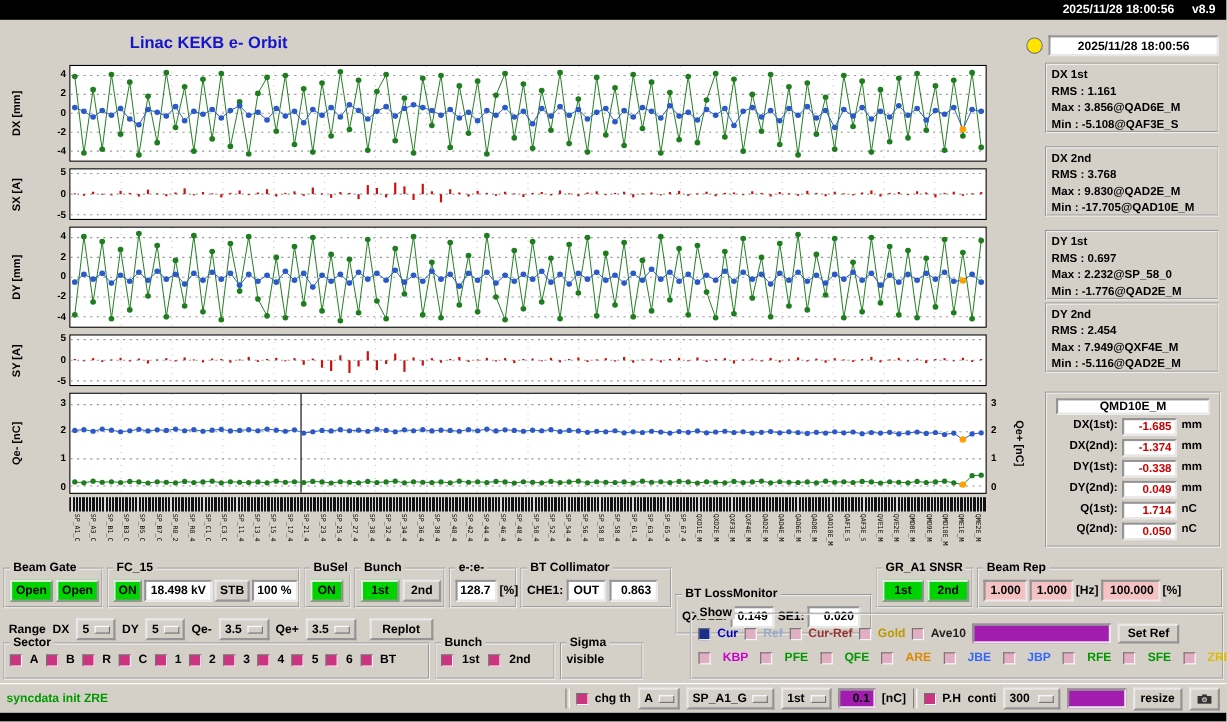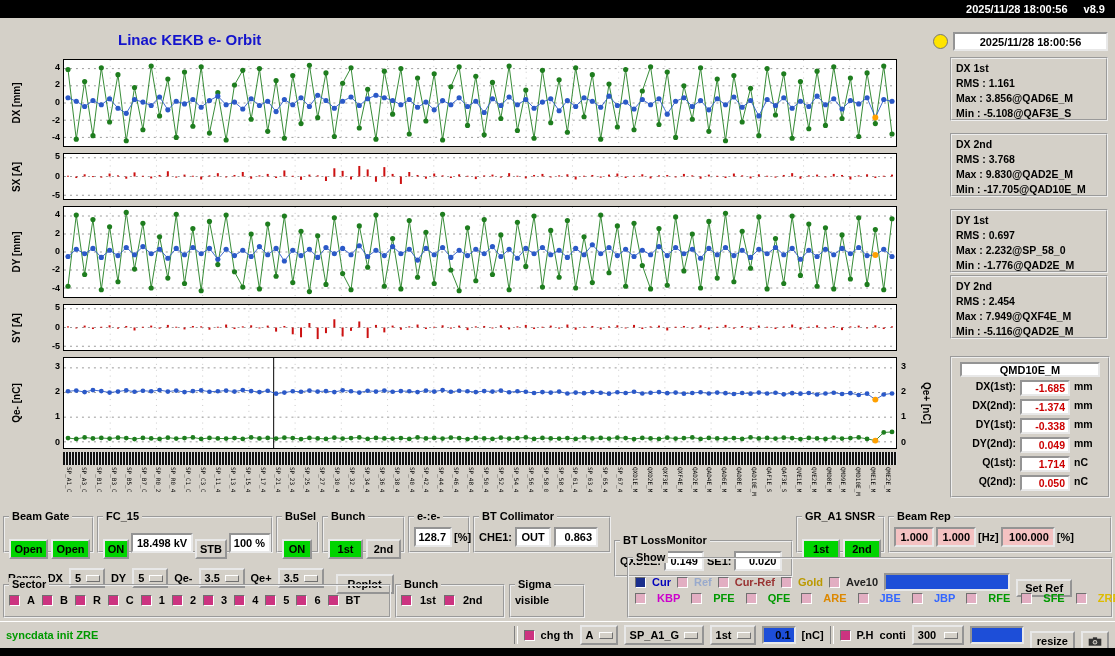--- a/index.html
+++ b/index.html
@@ -36,30 +36,30 @@
   .qmd-label{width:60px;font:bold 10.5px "Liberation Sans",sans-serif;text-align:right;}
   .qmd-val{width:50px;height:16px;background:#fff;border:2px inset #e8e8e8;box-sizing:border-box;
     font:bold 10.5px "Liberation Sans",sans-serif;color:#cc0000;display:flex;align-items:center;justify-content:flex-end;padding:0 3px;}
   .qmd-unit{font:bold 10.5px "Liberation Sans",sans-serif;}
   .frame{position:absolute;border:2px groove #eee;box-sizing:border-box;}
   .ftitle{position:absolute;top:-8px;left:4px;background:#d4d0c8;padding:0 3px;
     font:bold 11px "Liberation Sans",sans-serif;white-space:nowrap;}
   .frow{position:absolute;left:4px;right:2px;top:9px;display:flex;align-items:center;gap:3px;}
   .btn{background:#d4d0c8;border:2px outset #e8e8e8;font:bold 11px "Liberation Sans",sans-serif;
     display:flex;align-items:center;justify-content:center;height:20px;box-sizing:border-box;
-    padding:0 5px;white-space:nowrap;cursor:default;margin-top:12px;}
+    padding:0 5px;white-space:nowrap;cursor:default;}
   .btn.green{background:#00d400;}
   .lbl{font:bold 11px "Liberation Sans",sans-serif;white-space:nowrap;}
   .dd{background:#d4d0c8;border:2px outset #e8e8e8;height:20px;display:flex;align-items:center;
     justify-content:space-between;font:bold 11px "Liberation Sans",sans-serif;padding:0 4px;
     box-sizing:border-box;gap:5px;white-space:nowrap;}
   .ddm{width:12px;height:5px;background:#d4d0c8;border:1px solid;border-color:#fff #707070 #707070 #fff;flex:none;}
   .chk{width:11px;height:11px;box-sizing:border-box;border:1px solid;
     border-color:#707070 #fff #fff #707070;background:#e2aec2;flex:none;display:inline-block;}
-  .inp{background:#1d4ed8;border:2px inset #e8e8e8;height:18px;box-sizing:border-box;
+  .inp{background:#a21caf;border:2px inset #e8e8e8;height:18px;box-sizing:border-box;
     font:bold 11px "Liberation Sans",sans-serif;padding:0 3px;outline:none;}
   #range-row{position:absolute;left:8px;top:562px;display:flex;align-items:center;gap:6px;}
   #statusbar{position:absolute;left:0;top:621px;width:1115px;height:27px;background:#d4d0c8;
     border-top:1px solid #fff;display:flex;align-items:center;gap:8px;padding:0 6px;box-sizing:border-box;}
   #status-msg{font:bold 11px "Liberation Sans",sans-serif;color:#009900;}
   #status-controls{margin-left:auto;display:flex;align-items:center;gap:6px;}
   .vsep{width:2px;height:18px;border-left:1px solid #808080;border-right:1px solid #fff;}
   #bottom-strip{position:absolute;left:0;top:648px;width:1115px;height:8px;background:#000;}
 </style>
 </head>

